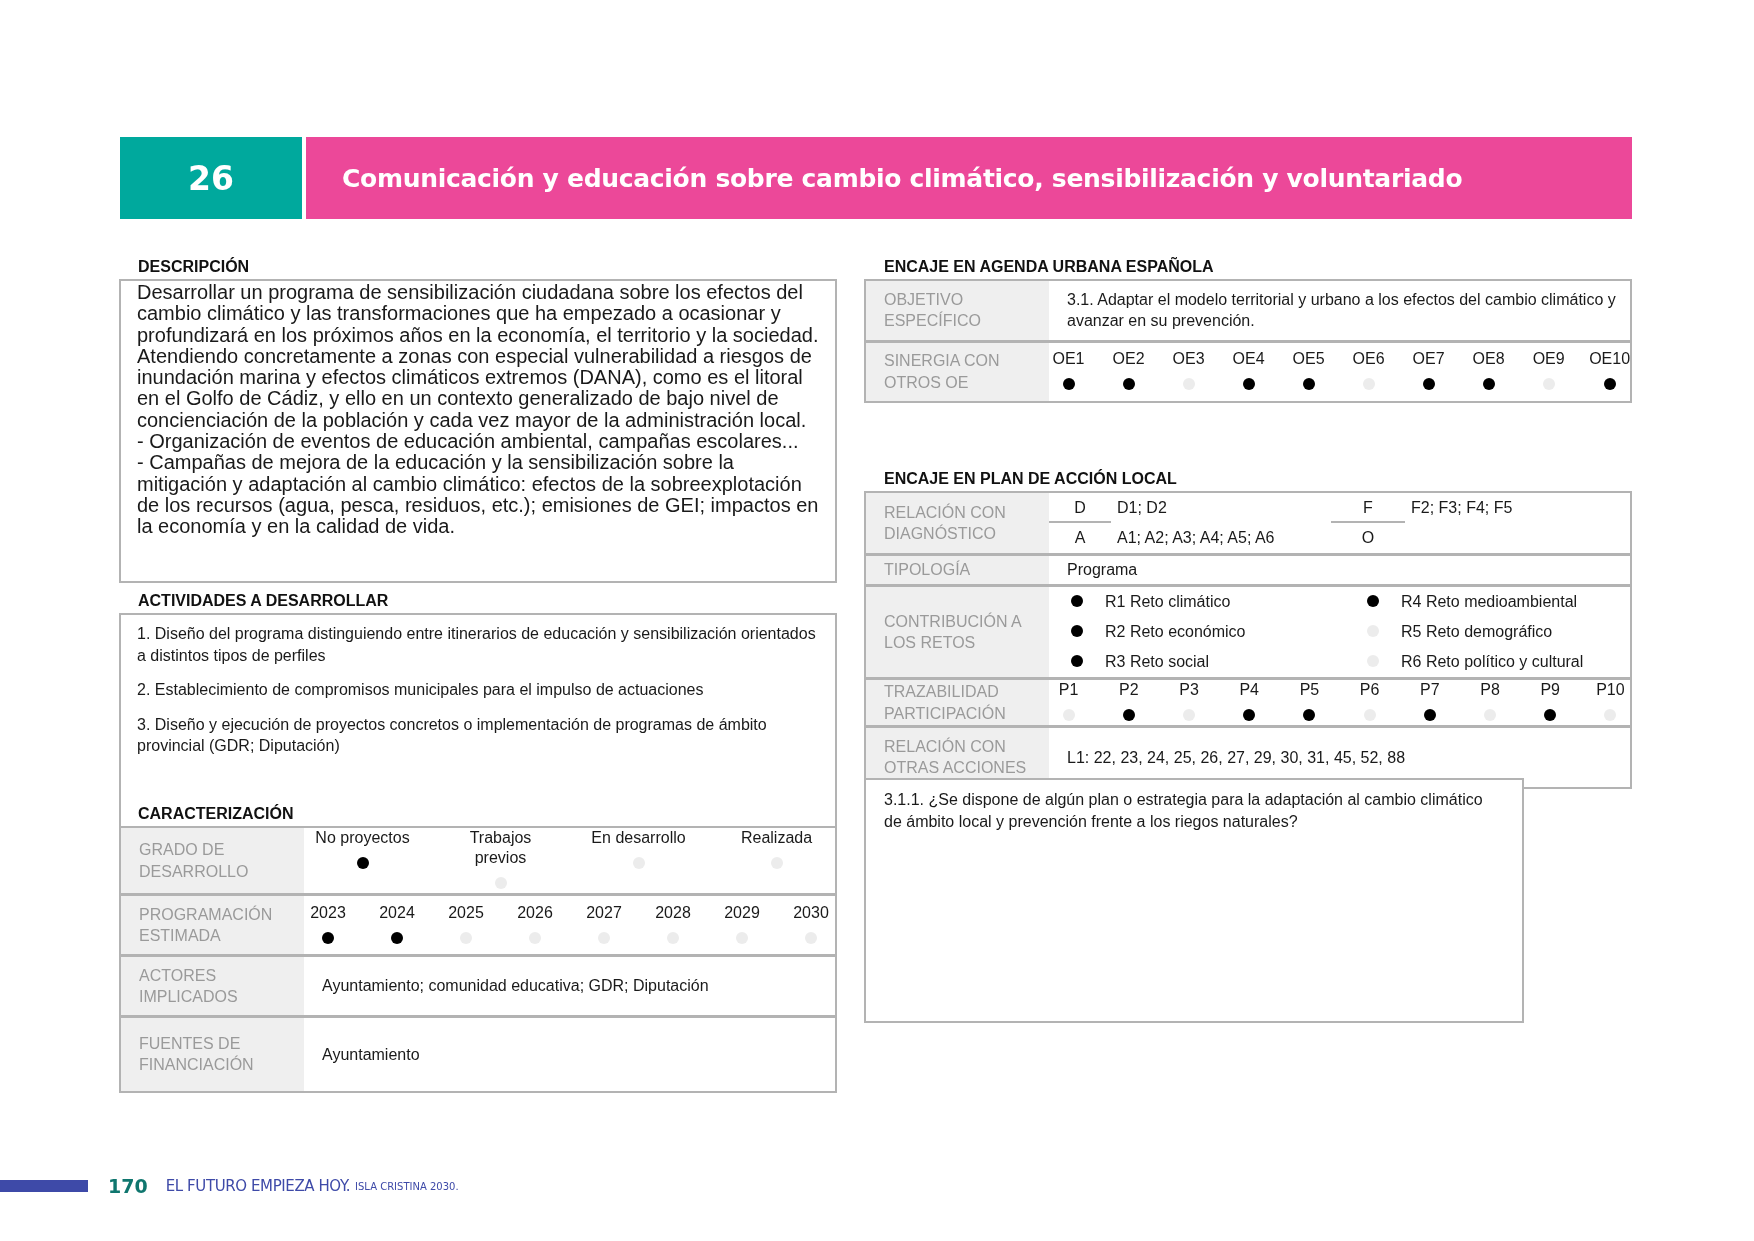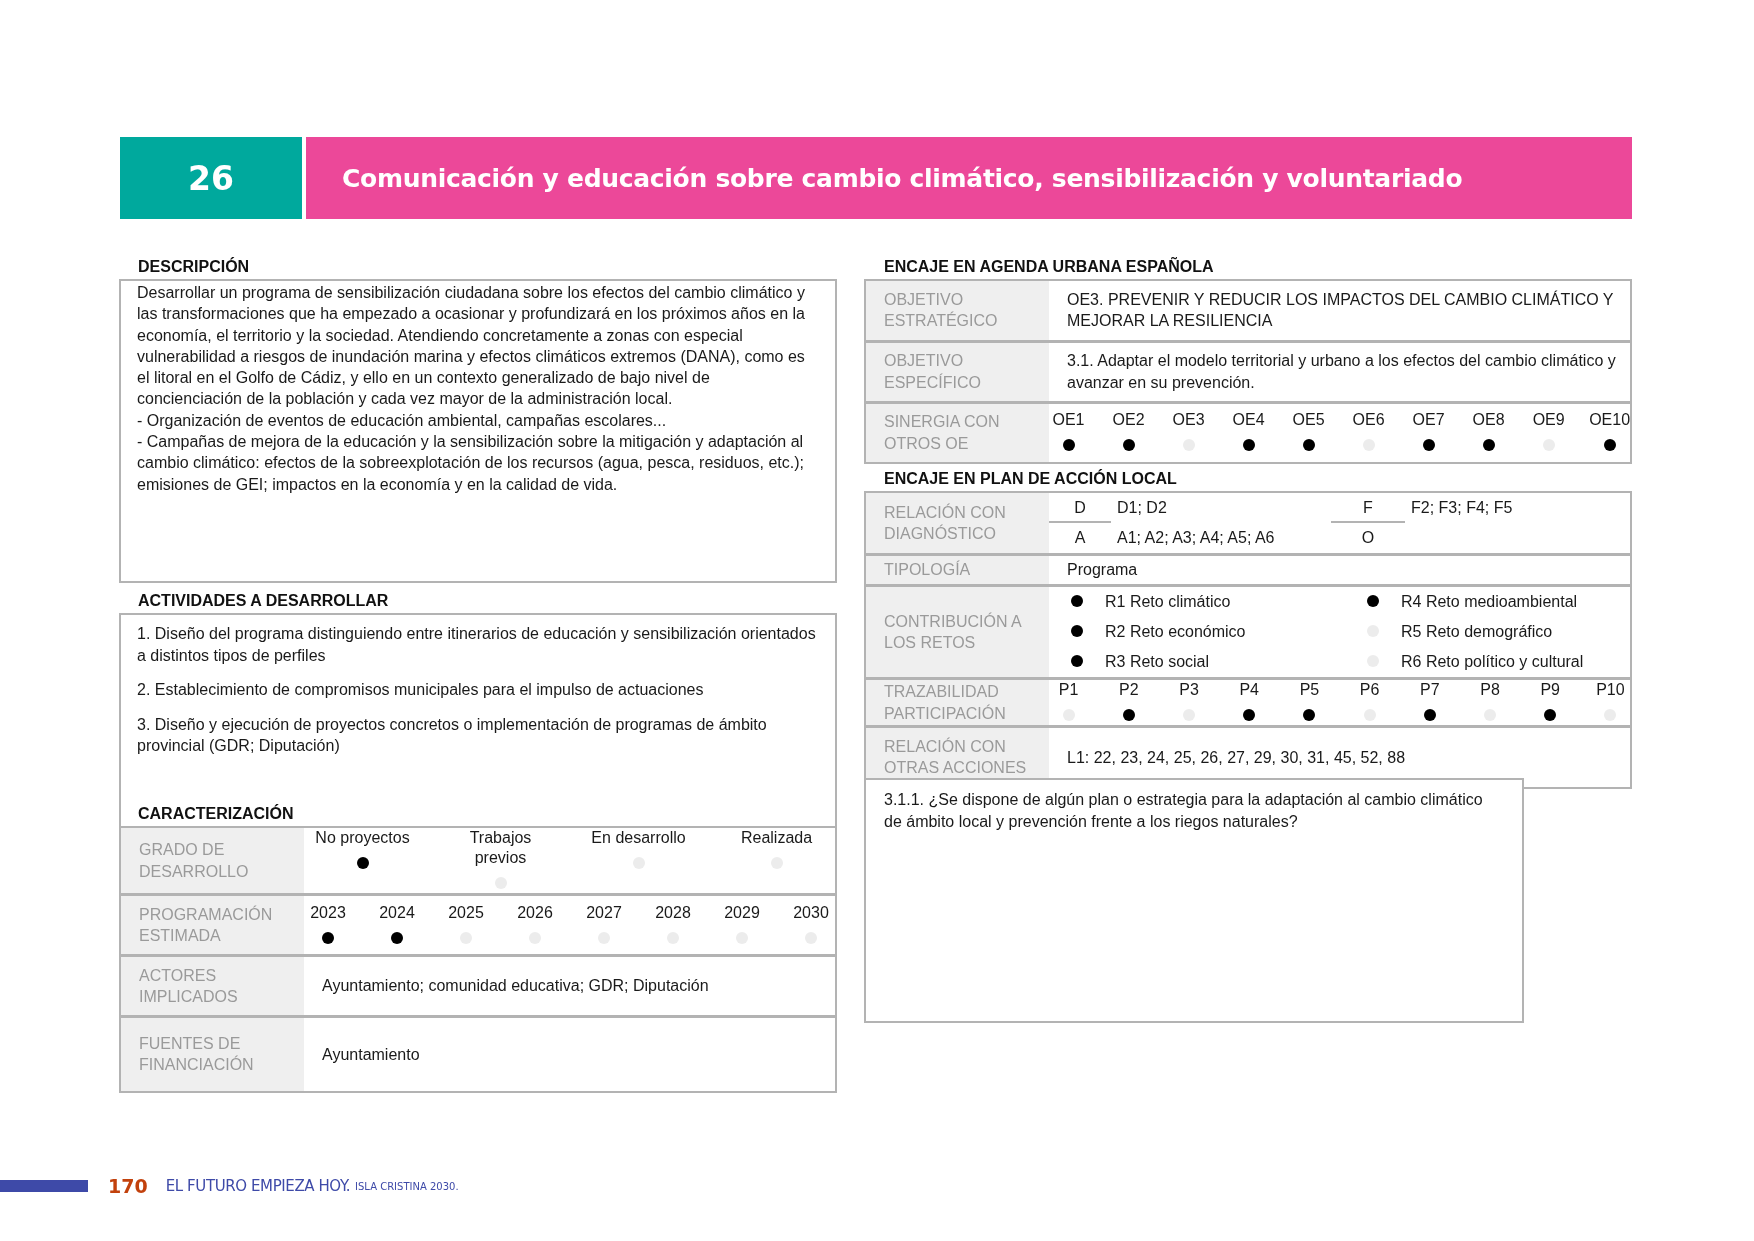--- a/index.html
+++ b/index.html
@@ -7,21 +7,21 @@
   body { position: relative; font-family: "Liberation Sans", sans-serif; color: #1a1a1a; }
 
   .header { position: absolute; left: 120px; top: 137px; width: 1512px; height: 82px; display: flex; }
   .header .num { width: 182px; background: #00a99d; color: #fff; font-family: "DejaVu Sans", sans-serif; font-weight: bold; font-size: 33px; display: flex; align-items: center; justify-content: center; }
   .header .gap { width: 4px; background: #fff; }
   .header .title { flex: 1; background: #ec4899; color: #fff; font-family: "DejaVu Sans", sans-serif; font-weight: bold; font-size: 25px; display: flex; align-items: center; padding-left: 36px; letter-spacing: -0.3px; }
 
   .sec-title { position: absolute; font-weight: bold; font-size: 16px; color: #111; }
 
   .box { position: absolute; border: 2px solid #b3b3b3; background: #fff; }
-  .desc { left: 119px; top: 279px; width: 718px; height: 304px; padding: 1px 16px; font-size: 16px; line-height: 21.3px; white-space: pre-line; }
+  .desc { left: 119px; top: 279px; width: 718px; height: 304px; padding: 1px 16px; font-size: 20px; line-height: 21.3px; white-space: pre-line; }
   .acts { left: 119px; top: 613px; width: 718px; height: 218px; padding: 8px 16px; font-size: 16px; line-height: 21.5px; }
   .acts p { margin-bottom: 13px; }
 
   table.grid { position: absolute; border-collapse: collapse; background: #fff; border: 2px solid #b3b3b3; table-layout: fixed; }
   table.grid > tbody > tr > td { border-top: 3px solid #b3b3b3; vertical-align: middle; font-size: 16px; }
   table.grid > tbody > tr:first-child > td { border-top: none; }
   td.lab { background: #efefef; color: #9a9a9a; font-size: 16px; line-height: 21.5px; padding-left: 18px; text-transform: uppercase; }
   td.val { padding-left: 18px; line-height: 21.5px; color: #1a1a1a; }
 
   .dots { display: flex; width: 100%; gap: 21px; }
@@ -37,21 +37,21 @@
   .diag .v { padding-left: 6px; }
 
   .retos { display: grid; grid-template-columns: 56px 240px 56px 1fr; grid-template-rows: 30px 30px 30px; align-items: center; font-size: 16px; }
   .retos .d { text-align: center; }
   .retos .d .dot { margin-top: 0; }
 
   .indic { left: 864px; top: 778px; width: 660px; height: 245px; padding: 9px 18px; font-size: 16px; line-height: 21.5px; }
 
   .footer { position: absolute; left: 0; top: 1176px; height: 20px; display: flex; align-items: center; }
   .footer .bar { width: 88px; height: 12px; background: #3e4aa8; }
-  .footer .page { margin-left: 20px; font-family: "DejaVu Sans", sans-serif; font-weight: bold; color: #c2410c; font-size: 19px; text-align: center; }
+  .footer .page { margin-left: 20px; font-family: "DejaVu Sans", sans-serif; font-weight: bold; color: #0f766e; font-size: 19px; text-align: center; }
   .footer .brand { margin-left: 18px; color: #3e4aa8; font-family: "DejaVu Sans", sans-serif; font-size: 15px; letter-spacing: -0.4px; }
   .footer .brand2 { margin-left: 5px; color: #3e4aa8; font-family: "DejaVu Sans", sans-serif; font-size: 10px; }
 </style>
 </head>
 <body>
 
 <div class="header">
   <div class="num">26</div>
   <div class="gap"></div>
   <div class="title">Comunicación y educación sobre cambio climático, sensibilización y voluntariado</div>
@@ -113,24 +113,20 @@
   </tbody>
 </table>
 
 <div class="sec-title" style="left:884px; top:258px;">ENCAJE EN AGENDA URBANA ESPAÑOLA</div>
 <table class="grid" style="left:864px; top:279px; width:768px;">
   <colgroup>
       <col style="width:184px">
       <col>
     </colgroup>
   <tbody>
-    <tr style="height:61px;">
-      <td class="lab">OBJETIVO ESTRATÉGICO</td>
-      <td class="val">OE3. PREVENIR Y REDUCIR LOS IMPACTOS DEL CAMBIO CLIMÁTICO Y MEJORAR LA RESILIENCIA</td>
-    </tr>
     <tr style="height:61px;">
       <td class="lab">OBJETIVO ESPECÍFICO</td>
       <td class="val">3.1. Adaptar el modelo territorial y urbano a los efectos del cambio climático y avanzar en su prevención.</td>
     </tr>
     <tr style="height:61px;">
       <td class="lab">SINERGIA CON OTROS OE</td>
       <td>
           <div class="dots" id="oe-dots">
             <div class="c"><div class="lbl">OE1</div><span class="dot on"></span></div>
             <div class="c"><div class="lbl">OE2</div><span class="dot on"></span></div>

